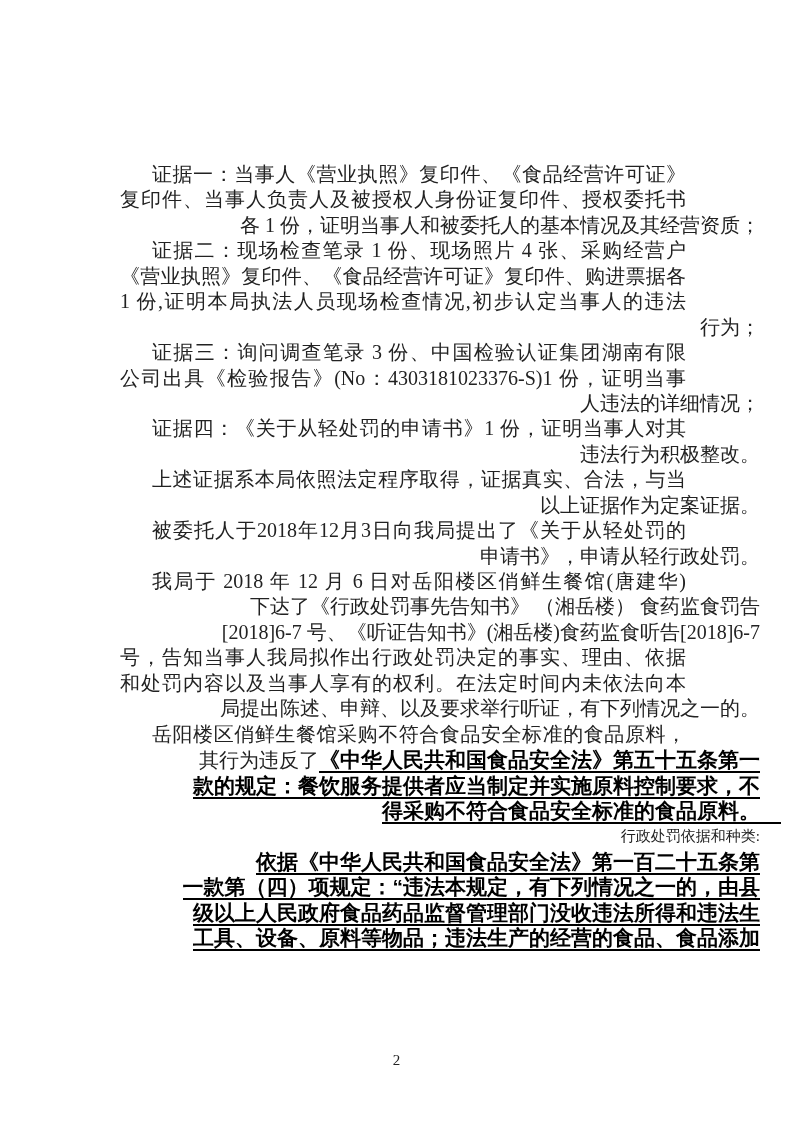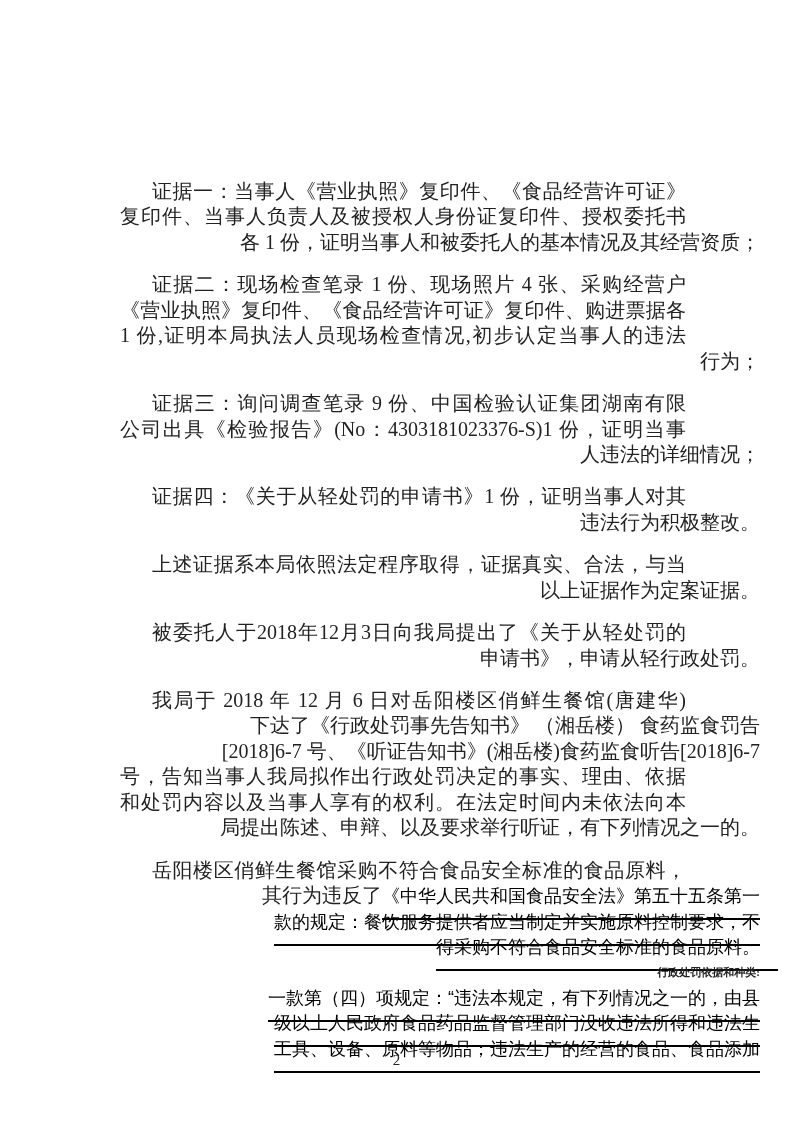--- a/index.html
+++ b/index.html
@@ -24,42 +24,41 @@
   }
   .line {
     box-sizing: border-box;
     font-size: 20px;
     line-height: 25.45px;
     height: 25.45px;
     color: var(--text-color, #222222);
     white-space: nowrap;
     text-align: right;
   }
-  .line.indent { padding-left: 32px; margin-top: 17px; }
+  .line.indent { padding-left: 32px; }
   .line.fill {
     width: 566px;
     white-space: normal;
     overflow: hidden;
     text-align: justify;
     text-align-last: justify;
   }
   .line.small {
-    font-size: 11px;
+    font-size: 15px;
     height: 25.45px;
     line-height: 27px;
-    font-weight: bold;
   }
   .line .normal { }
   .line .emph {
     font-family: "Liberation Sans", sans-serif;
-    font-weight: 400;
-    font-size: 18px;
+    font-weight: 700;
+    font-size: 21px;
     color: var(--emph-color, #000000);
     border-bottom: 2px solid var(--emph-color, #000000);
-    padding-bottom: 12px;
+    padding-bottom: 0px;
   }
   .footer {
     position: absolute;
     left: 0;
     top: 1052px;
     width: 100%;
     text-align: center;
     font-size: 15px;
     color: var(--text-color, #222222);
     font-family: "Liberation Serif", serif;
@@ -70,38 +69,39 @@
 
 <div class="page">
   <div class="doc">
       <div class="line indent fill"><span class="normal">证据一：当事人《营业执照》复印件、《食品经营许可证》</span></div>
       <div class="line fill"><span class="normal">复印件、当事人负责人及被授权人身份证复印件、授权委托书</span></div>
       <div class="line"><span class="normal">各 1 份，证明当事人和被委托人的基本情况及其经营资质；</span></div>
       <div class="line indent fill"><span class="normal">证据二：现场检查笔录 1 份、现场照片 4 张、采购经营户</span></div>
       <div class="line fill"><span class="normal">《营业执照》复印件、《食品经营许可证》复印件、购进票据各</span></div>
       <div class="line fill"><span class="normal">1 份,证明本局执法人员现场检查情况,初步认定当事人的违法</span></div>
       <div class="line"><span class="normal">行为；</span></div>
-      <div class="line indent fill"><span class="normal">证据三：询问调查笔录 9 份、中国检验认证集团湖南有限</span></div>
+      <div class="line indent fill"><span class="normal">证据三：询问调查笔录 3 份、中国检验认证集团湖南有限</span></div>
       <div class="line fill"><span class="normal">公司出具《检验报告》(No：4303181023376-S)1 份，证明当事</span></div>
       <div class="line"><span class="normal">人违法的详细情况；</span></div>
       <div class="line indent fill"><span class="normal">证据四：《关于从轻处罚的申请书》1 份，证明当事人对其</span></div>
       <div class="line"><span class="normal">违法行为积极整改。</span></div>
       <div class="line indent fill"><span class="normal">上述证据系本局依照法定程序取得，证据真实、合法，与当</span></div>
       <div class="line"><span class="normal">以上证据作为定案证据。</span></div>
       <div class="line indent fill"><span class="normal">被委托人于2018年12月3日向我局提出了《关于从轻处罚的</span></div>
       <div class="line"><span class="normal">申请书》，申请从轻行政处罚。</span></div>
       <div class="line indent fill"><span class="normal">我局于 2018 年 12 月 6 日对岳阳楼区俏鲜生餐馆(唐建华)</span></div>
       <div class="line"><span class="normal">下达了《行政处罚事先告知书》 （湘岳楼） 食药监食罚告</span></div>
       <div class="line"><span class="normal">[2018]6-7 号、《听证告知书》(湘岳楼)食药监食听告[2018]6-7</span></div>
       <div class="line fill"><span class="normal">号，告知当事人我局拟作出行政处罚决定的事实、理由、依据</span></div>
       <div class="line fill"><span class="normal">和处罚内容以及当事人享有的权利。在法定时间内未依法向本</span></div>
       <div class="line"><span class="normal">局提出陈述、申辩、以及要求举行听证，有下列情况之一的。</span></div>
       <div class="line indent fill"><span class="normal">岳阳楼区俏鲜生餐馆采购不符合食品安全标准的食品原料，</span></div>
       <div class="line"><span class="normal">其行为违反了</span><span class="emph">《中华人民共和国食品安全法》第五十五条第一</span></div>
       <div class="line"><span class="emph">款的规定：餐饮服务提供者应当制定并实施原料控制要求，不</span></div>
       <div class="line"><span class="emph">得采购不符合食品安全标准的食品原料。　</span></div>
       <div class="line small"><span class="normal">行政处罚依据和种类:</span></div>
+      <div class="line indent"><span class="emph">依据《中华人民共和国食品安全法》第一百二十五条第</span></div>
       <div class="line"><span class="emph">一款第（四）项规定：“违法本规定，有下列情况之一的，由县</span></div>
       <div class="line"><span class="emph">级以上人民政府食品药品监督管理部门没收违法所得和违法生</span></div>
       <div class="line"><span class="emph">工具、设备、原料等物品；违法生产的经营的食品、食品添加</span></div>
     </div>
   <div class="footer">2</div>
 </div>
 
 </body></html>

